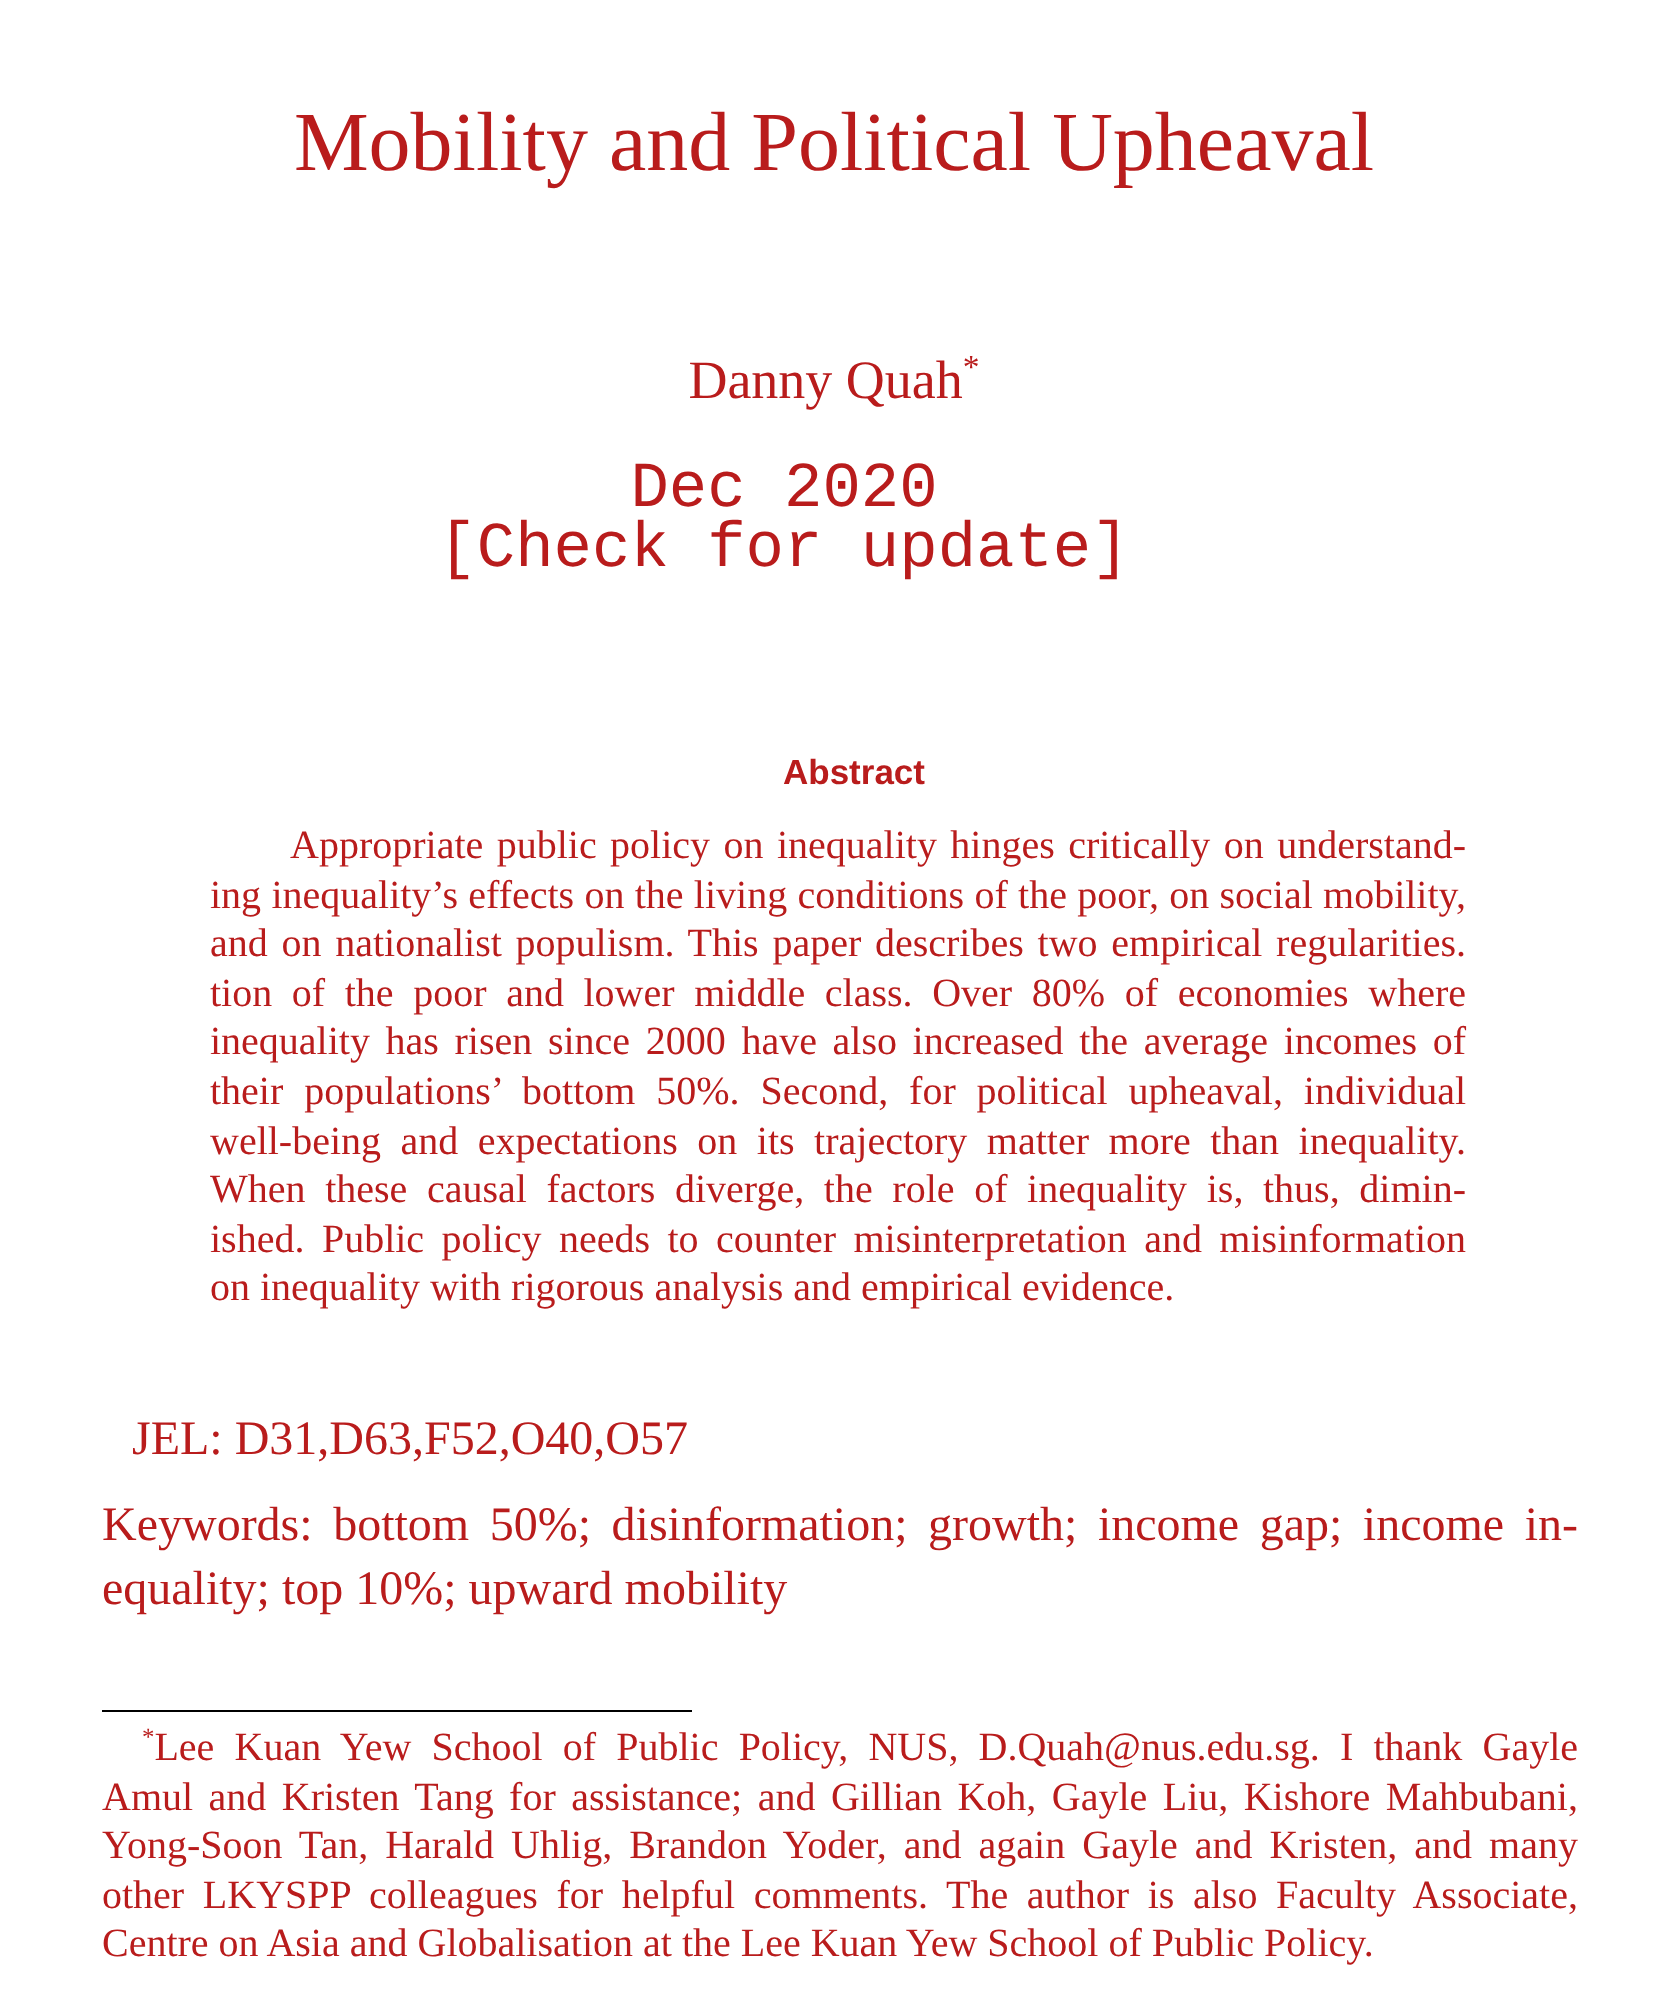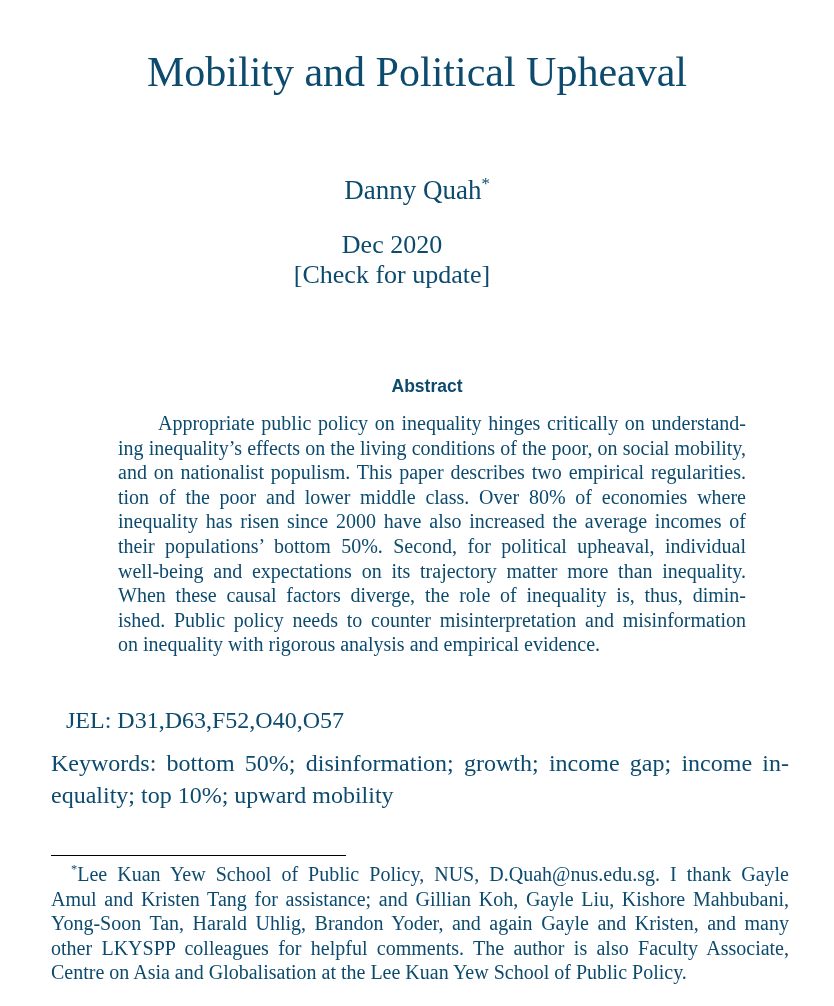--- a/index.html
+++ b/index.html
@@ -5,21 +5,21 @@
   html, body {
     margin: 0;
     padding: 0;
     background: #ffffff;
   }
   .page {
     position: relative;
     width: 834px;
     height: 1006px;
     background: #ffffff;
-    color: #0c4a6e;
+    color: #b91c1c;
     font-family: "Liberation Serif", "DejaVu Serif", serif;
     overflow: hidden;
   }
   .title {
     position: absolute;
     top: 49px;
     left: 0;
     width: 834px;
     text-align: center;
     font-size: 42px;
@@ -40,22 +40,23 @@
     font-size: 62%;
     line-height: 0;
     vertical-align: super;
   }
   .date-block {
     position: absolute;
     top: 230px;
     left: 0;
     width: 784px;
     text-align: center;
-    font-size: 26px;
+    font-size: 32px;
     line-height: 29.5px;
+    font-family: Liberation Mono, monospace;
   }
   .update-link { cursor: pointer; }
   .abstract-heading {
     position: absolute;
     top: 375px;
     left: 0;
     width: 790px;
     text-align: center;
     font-family: "Liberation Sans", sans-serif;
     font-weight: bold;
@@ -63,21 +64,20 @@
     line-height: 22px;
     padding-left: 32px;
   }
   .abstract-body {
     position: absolute;
     top: 411px;
     left: 105px;
     width: 628px;
     font-size: 20px;
     line-height: 24.6px;
-    margin-left: 13px;
   }
   .jel {
     position: absolute;
     top: 706px;
     left: 51px;
     width: 738px;
     font-size: 24px;
     line-height: 28px;
     margin-left: 15px;
   }

